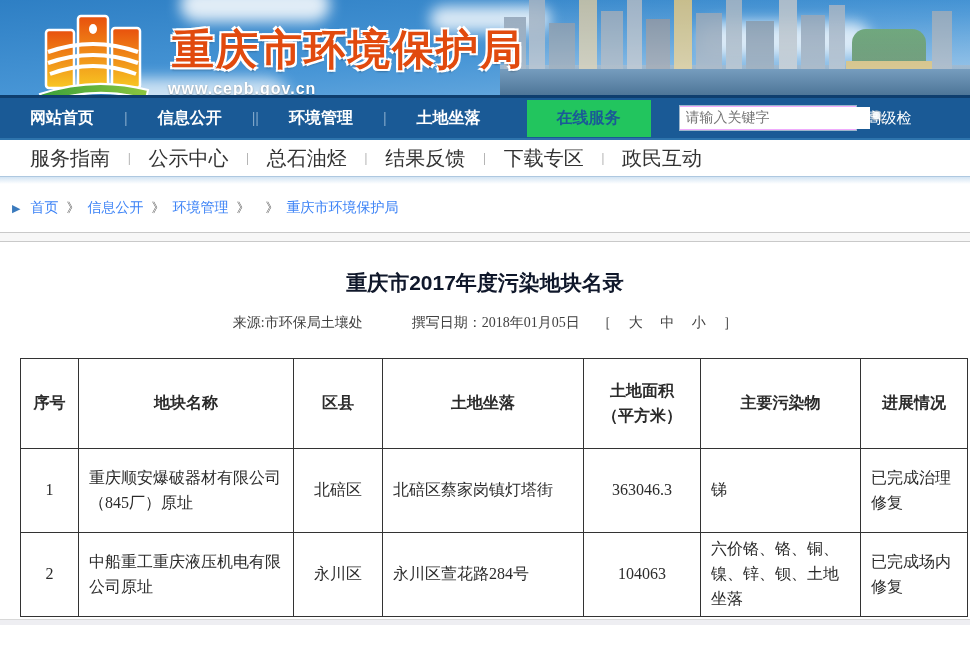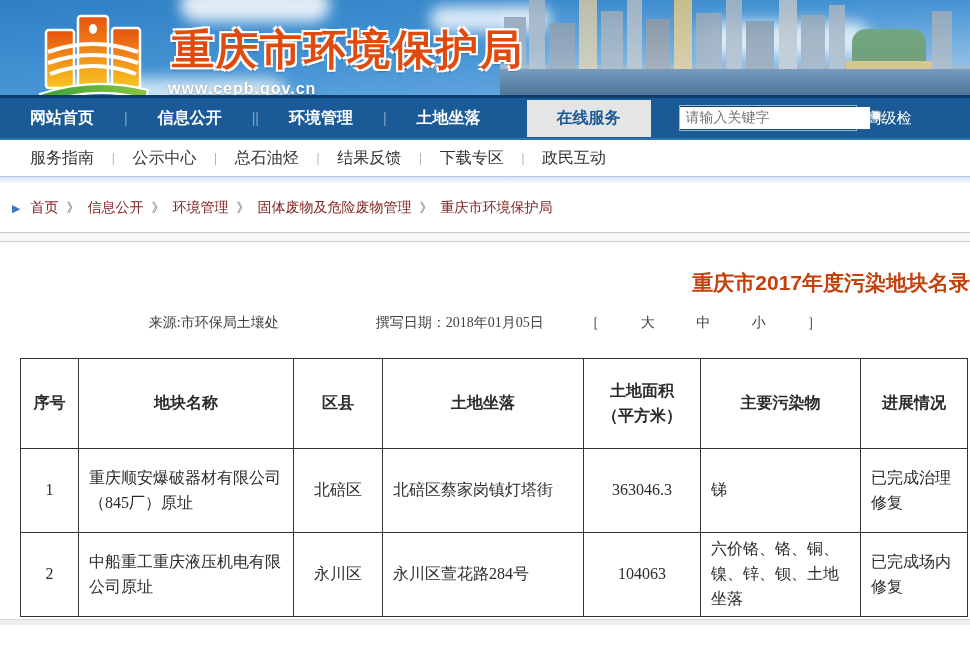--- a/index.html
+++ b/index.html
@@ -27,47 +27,47 @@
       font-size:42px; font-weight:bold; letter-spacing:2px; color:#e14a0e;
       text-shadow:-2px -2px 0 #fff,2px -2px 0 #fff,-2px 2px 0 #fff,2px 2px 0 #fff,0 3px 2px rgba(0,0,0,.25); }
   .site-url { position:absolute; left:168px; top:80px; font-family:"Liberation Sans","DejaVu Sans",sans-serif;
       font-size:16px; font-weight:bold; color:#fff; letter-spacing:1px; text-shadow:0 1px 2px rgba(0,0,0,.35); }
 
   
   .navbar { height:45px; background:#1a5a96; border-top:3px solid #0e3e6e; border-bottom:2px solid #2e74ad;
       display:flex; align-items:center; font-family:"Liberation Sans","DejaVu Sans",sans-serif; }
   .nav-item { color:#fff; font-size:16px; font-weight:bold; padding:0 4px; margin:0 26px; text-decoration:none; cursor:pointer; }
   .nav-sep { color:#7fa6c9; font-size:14px; }
-  .nav-tab-active { background:#e5e5e5; color:#1a5a96; font-size:16px; font-weight:bold; height:37px;
+  .nav-tab-active { background:#22c55e; color:#1a5a96; font-size:16px; font-weight:bold; height:37px;
       display:flex; align-items:center; justify-content:center; width:124px; margin-left:16px; cursor:pointer; }
   .search-wrap { display:flex; align-items:center; margin-left:28px; }
-  .search-box { width:178px; height:26px; border:1px solid #9db6cc; background:#0c4a6e; display:flex; align-items:center; }
+  .search-box { width:178px; height:26px; border:1px solid #9db6cc; background:#f0abfc; display:flex; align-items:center; }
   .search-input { flex:1; border:none; outline:none; height:22px; padding:0 6px; font-size:14px;
       font-family:"Liberation Serif","DejaVu Serif",serif; color:#333; }
   .search-btn { width:24px; height:24px; border:none; background:transparent; cursor:pointer; display:flex; align-items:center; justify-content:center; }
   .adv-search { color:#fff; font-size:15px; margin-left:10px; white-space:nowrap; cursor:pointer; text-decoration:none; }
 
   
   .subnav { height:36px; background:#fff; display:flex; align-items:center; padding-left:12px; }
-  .subnav-item { color:#333; font-size:16px; margin:0 18px; text-decoration:none; cursor:pointer; }
+  .subnav-item { color:#333; font-size:20px; margin:0 18px; text-decoration:none; cursor:pointer; }
   .subnav-sep { color:#888; font-size:12px; }
   .subnav-divider { height:8px; border-top:1px solid #aec8e0; background:linear-gradient(180deg,#d3e4f3,#ffffff); }
 
   
   .breadcrumb-row { height:48px; display:flex; align-items:center; padding-left:10px; background:#fff; }
   .crumb-arrow { color:#3a7abd; font-size:11px; margin:0 10px 0 2px; }
-  .crumb-item { color:#7f1d1d; font-size:14px; text-decoration:none; cursor:pointer; }
+  .crumb-item { color:#3b82f6; font-size:14px; text-decoration:none; cursor:pointer; }
   .crumb-sep { color:#555; font-size:13px; margin:0 8px; }
   .gray-band { height:10px; background:#f7f7f7; border-top:1px solid #c9c9c9; border-bottom:1px solid #c9c9c9; }
 
   
   .article { text-align:center; padding-top:26px; }
-  .article-title { font-family:"Liberation Sans","DejaVu Sans",sans-serif; font-size:21px; font-weight:bold; color:#c2410c; line-height:30px;text-align:right; }
+  .article-title { font-family:"Liberation Sans","DejaVu Sans",sans-serif; font-size:21px; font-weight:bold; color:#0f172a; line-height:30px; }
   .article-meta { margin-top:16px; font-size:14px; color:#404040; }
-  .article-meta span { margin:0 19px; }
+  .article-meta span { margin:0 7px; }
   .meta-gap { display:inline-block; width:14px; }
   .fs-ctl { cursor:pointer; }
 
   
   .table-wrap { margin:26px 0 0 20px; }
   table.data { border-collapse:collapse; table-layout:fixed; width:948px; font-size:16px; color:#2b2b2b; }
   table.data th, table.data td { border:1px solid #333; vertical-align:middle; padding:4px 10px; line-height:1.55; }
   table.data th { font-family:"Liberation Sans","DejaVu Sans",sans-serif; font-weight:bold; text-align:center; height:90px; font-size:16px; }
   table.data td { height:84px; }
   .col-no   { width:58px; }
@@ -183,21 +183,20 @@
   <div class="subnav-divider"></div>
 
   <div class="breadcrumb-row">
     <span class="crumb-arrow">▶</span>
     <a class="crumb-item">首页</a>
     <span class="crumb-sep">》</span>
     <a class="crumb-item">信息公开</a>
     <span class="crumb-sep">》</span>
     <a class="crumb-item">环境管理</a>
     <span class="crumb-sep">》</span>
-    <a class="crumb-item">固体废物及危险废物管理</a>
     <span class="crumb-sep">》</span>
     <a class="crumb-item">重庆市环境保护局</a>
   </div>
   <div class="gray-band"></div>
 
   <div class="article">
     <div class="article-title">重庆市2017年度污染地块名录</div>
     <div class="article-meta">
       <span>来源:市环保局土壤处</span>
       <span class="meta-gap"></span>

